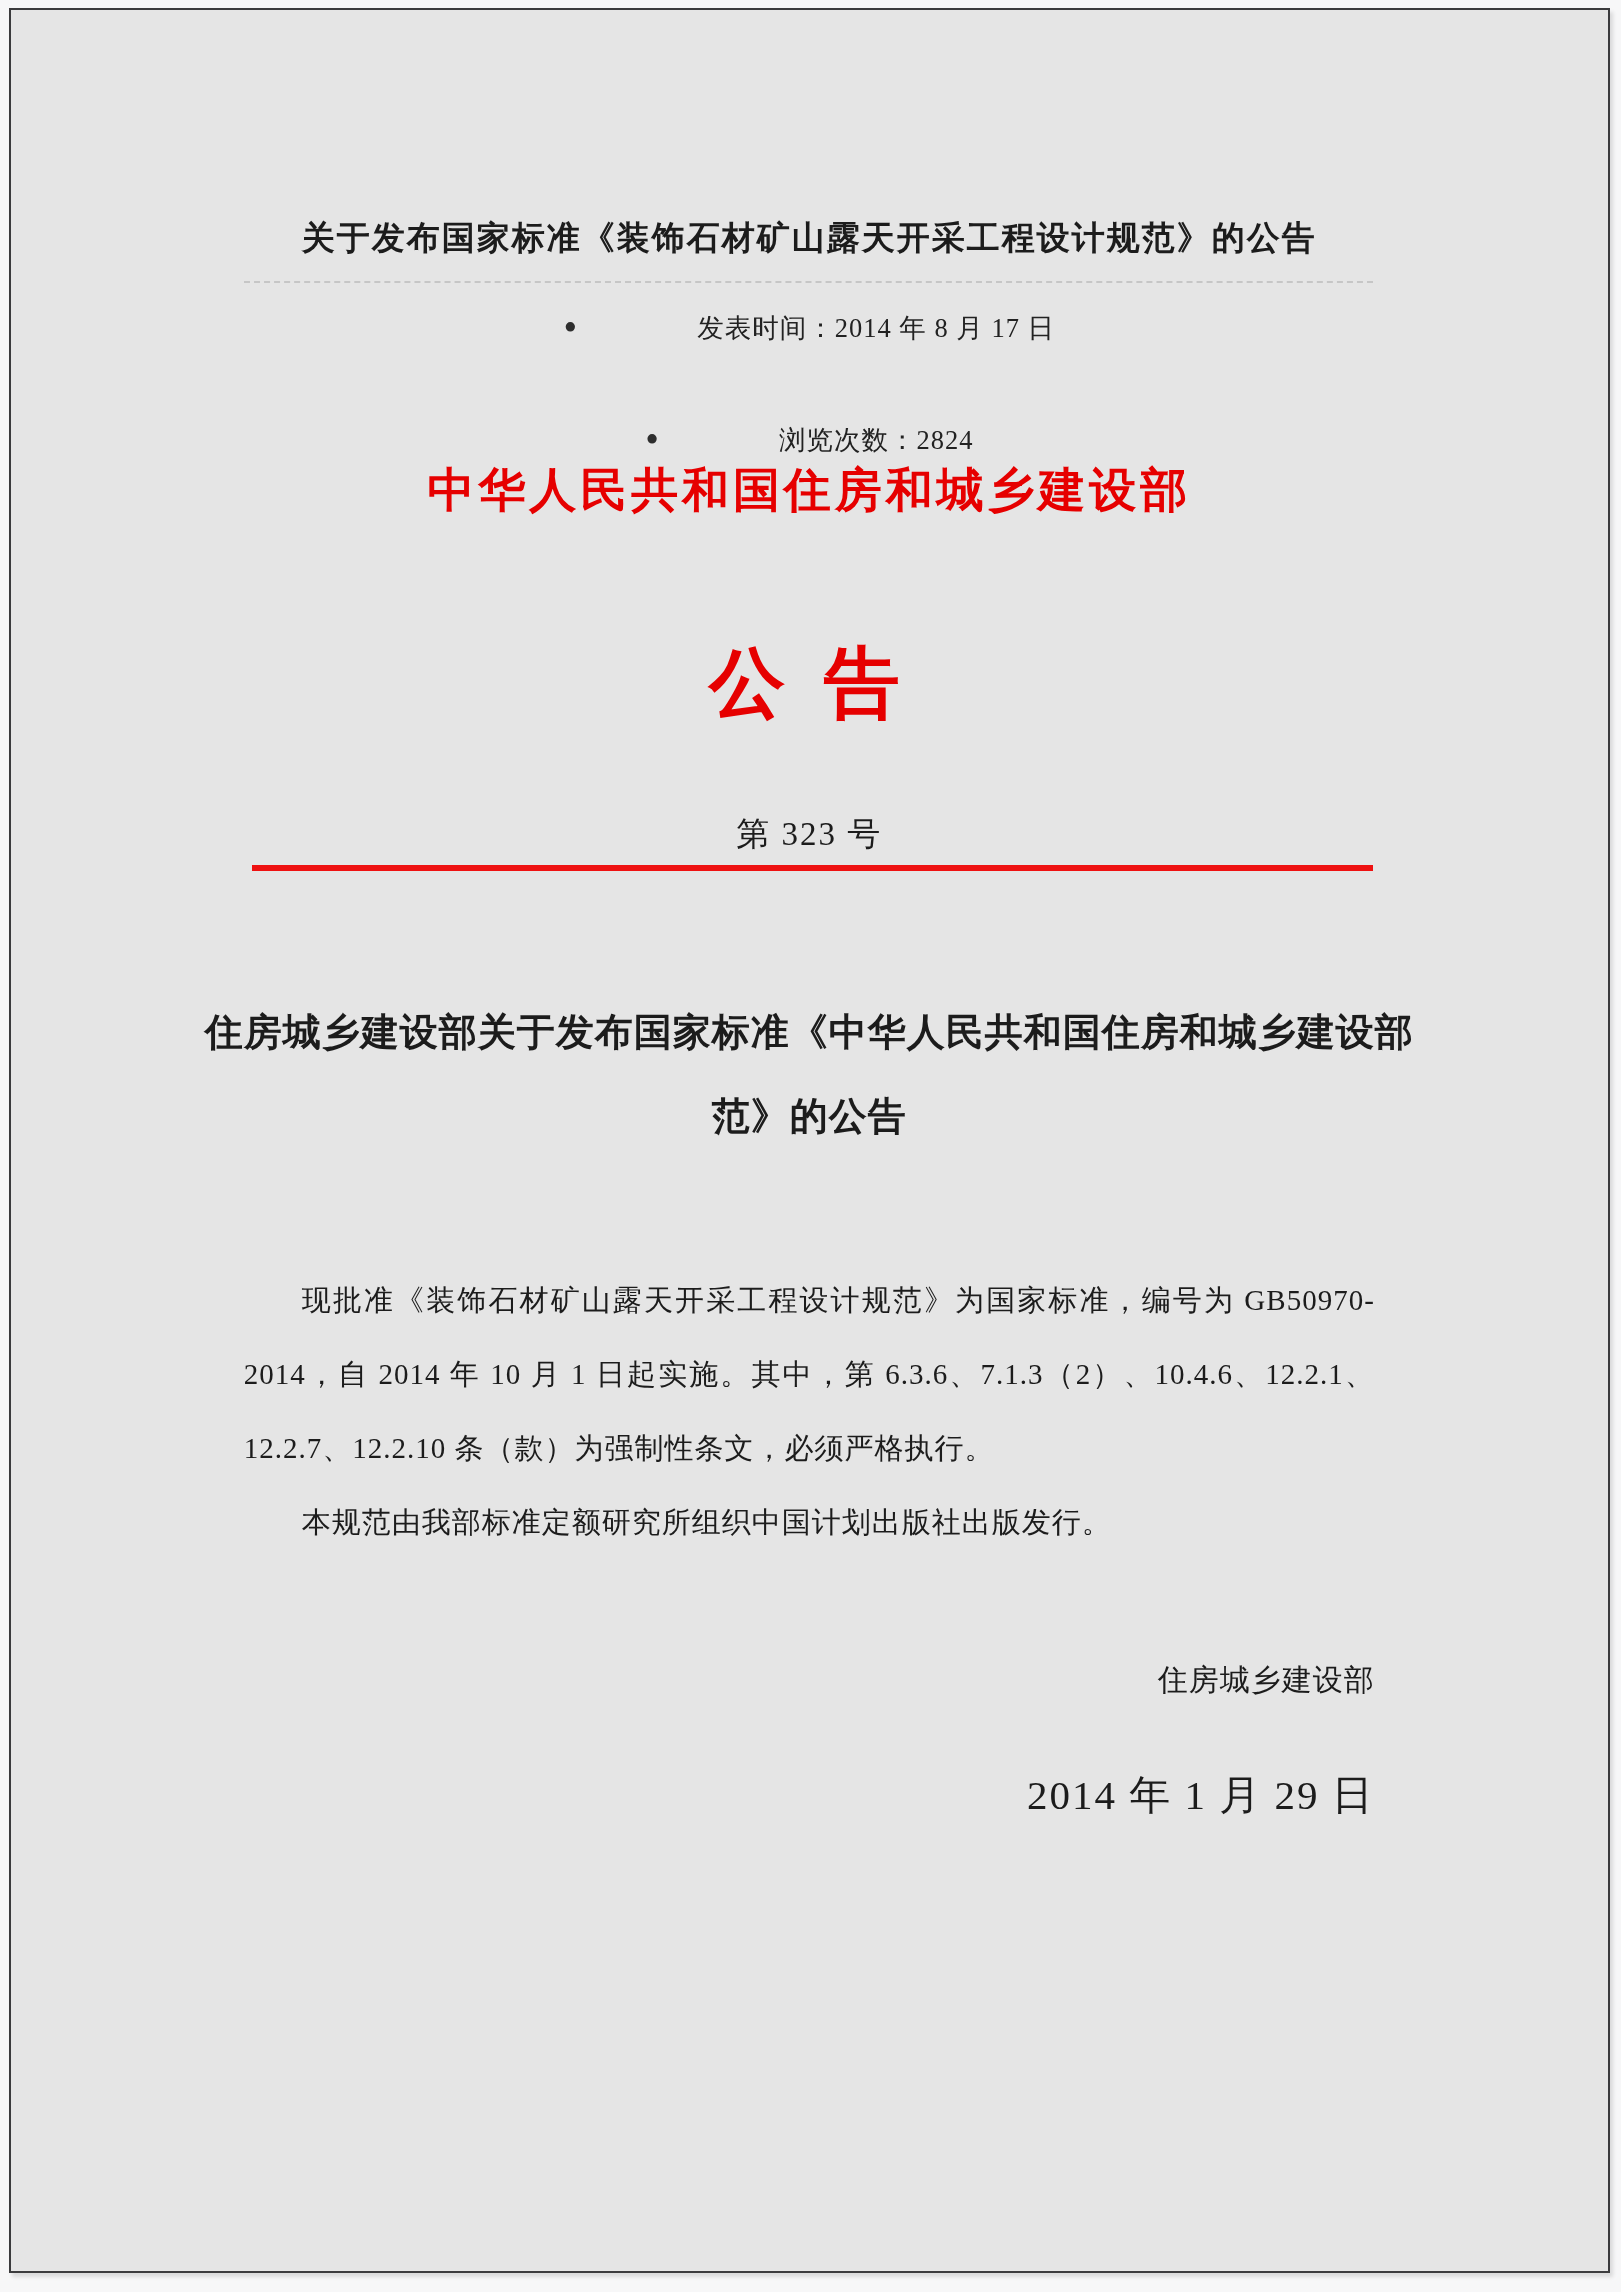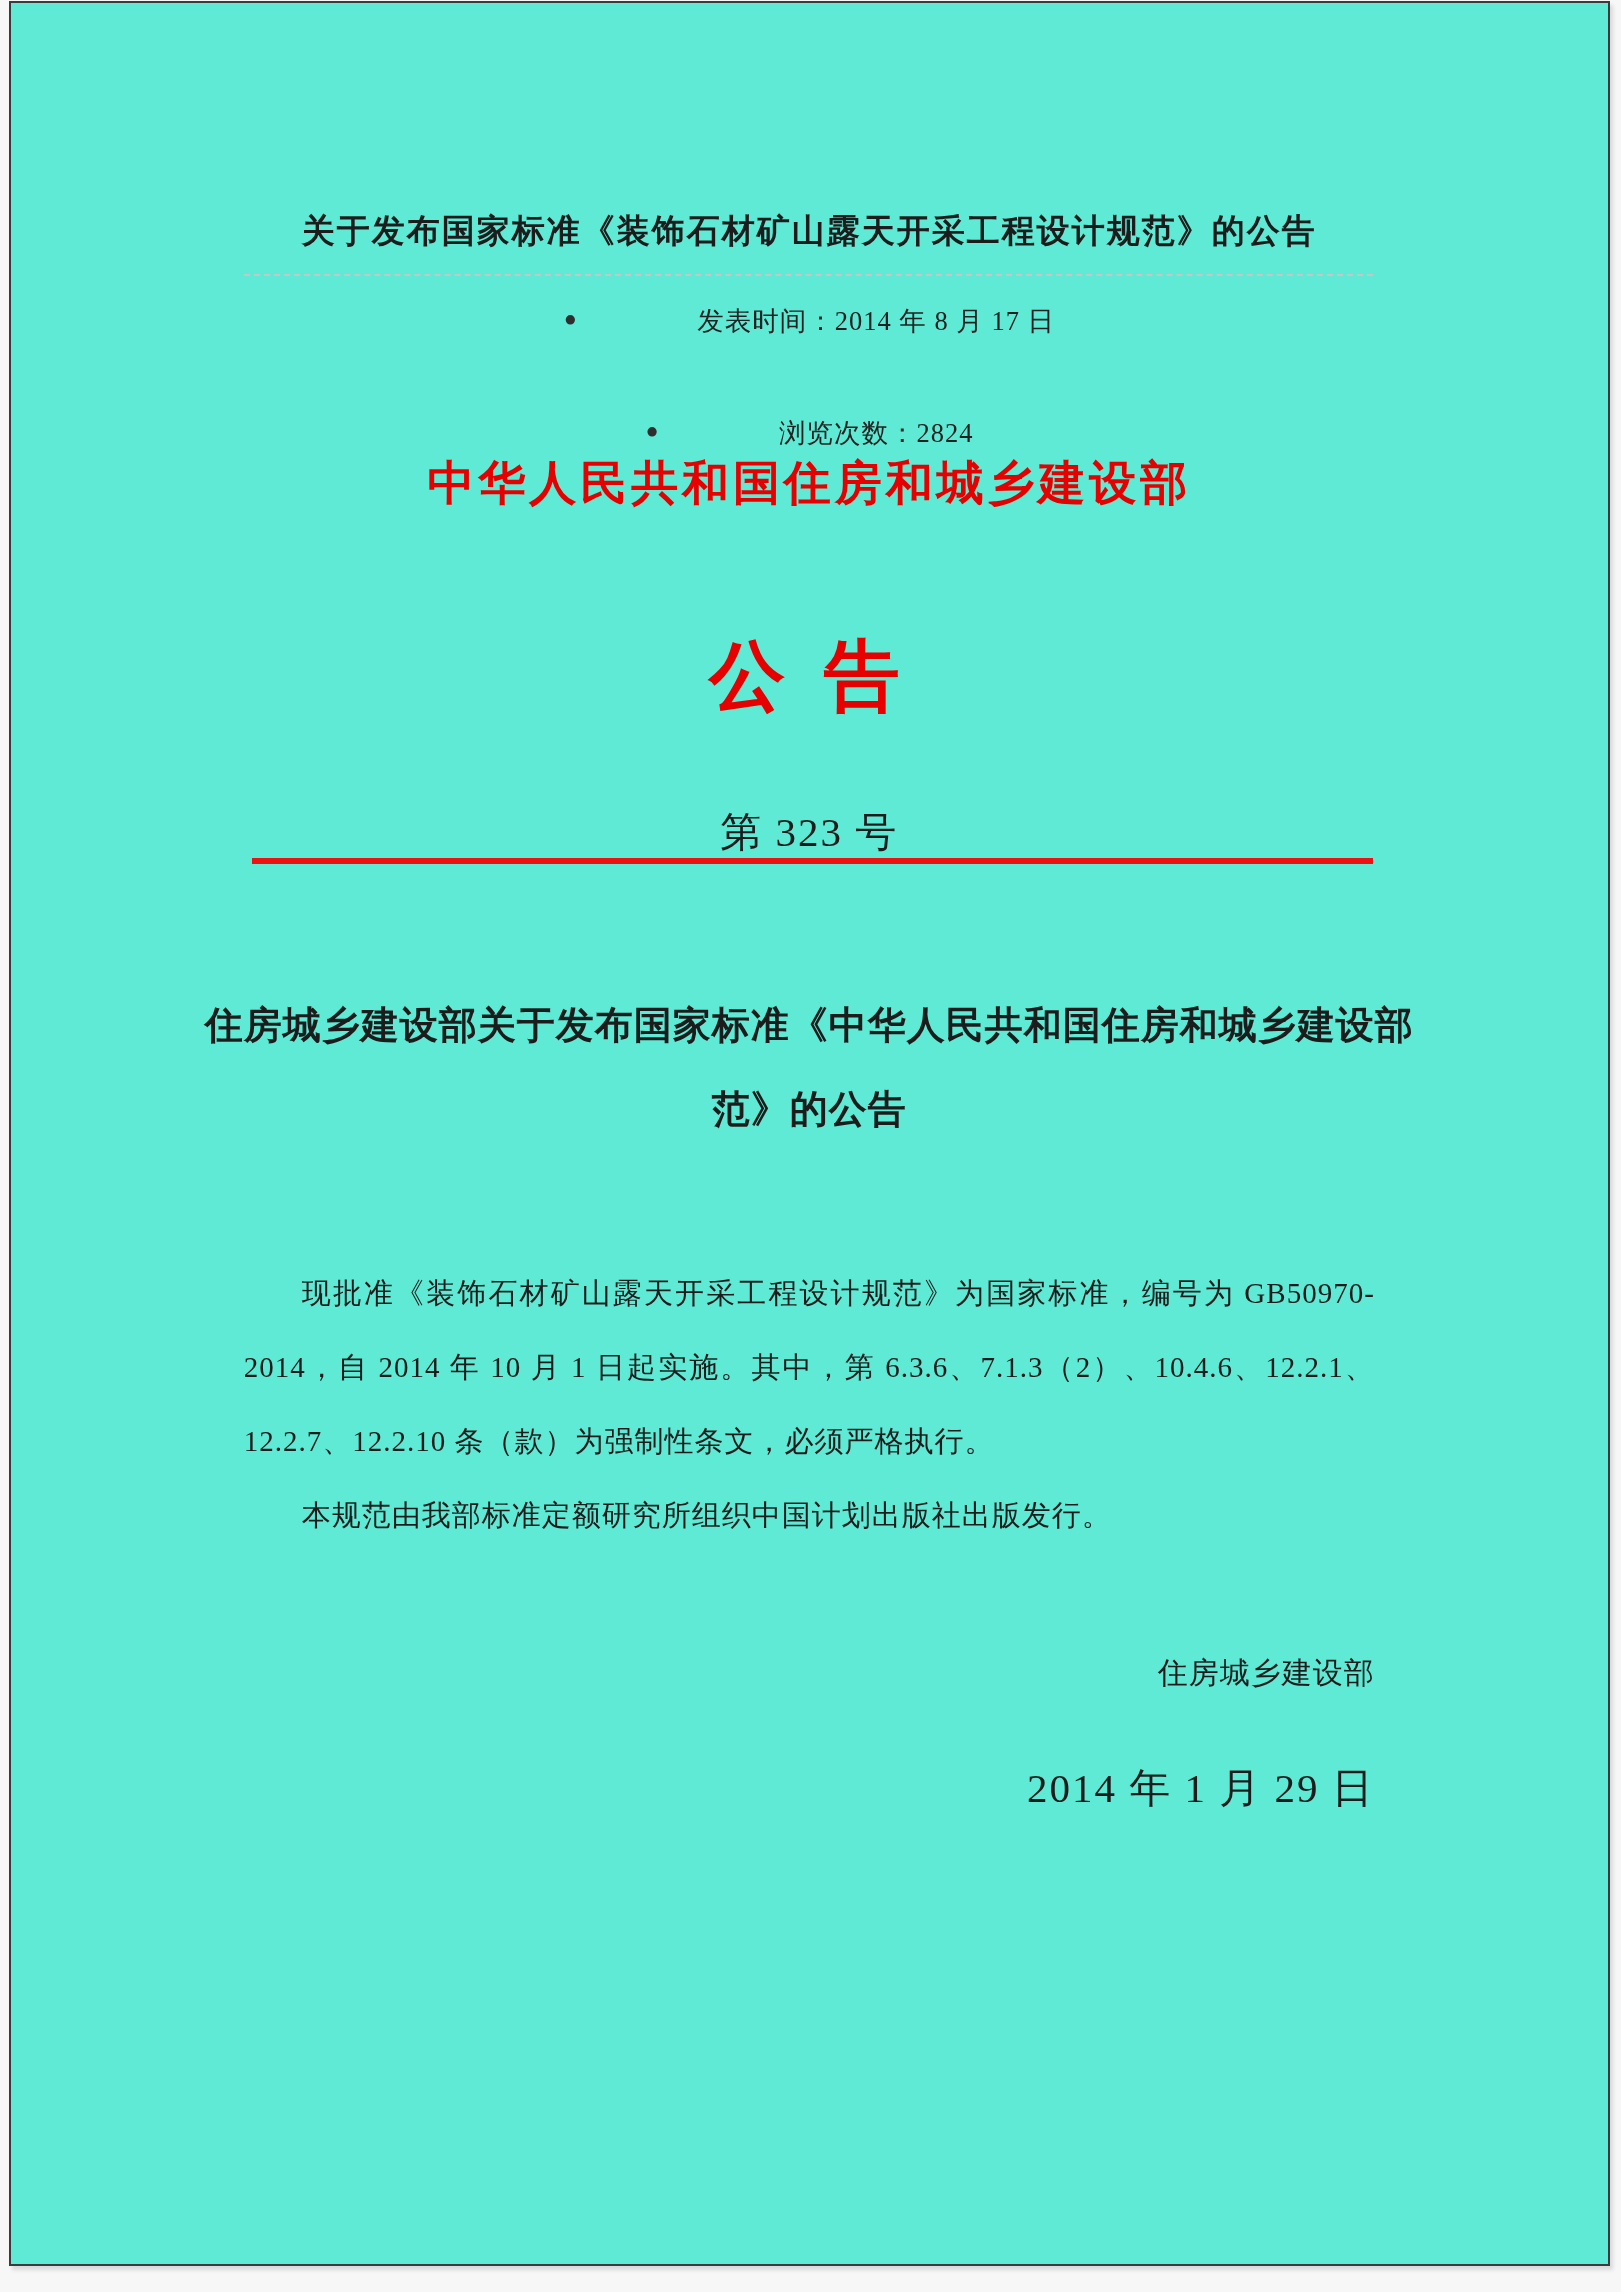--- a/index.html
+++ b/index.html
@@ -5,23 +5,23 @@
   * { margin: 0; padding: 0; box-sizing: border-box; }
   html, body { width: 1621px; height: 2293px; }
   body {
     background: #f7f7f8;
     font-family: "Liberation Serif", "DejaVu Serif", serif;
     color: #1c1c1c;
     position: relative;
   }
   .page {
     position: absolute;
-    left: 8.8px; top: 1px;
+    left: 8.8px; top: 8px;
     width: 1601px; height: 2265px;
-    background: #5eead4;
+    background: #e5e5e5;
     border: 2.9px solid #3b3b3d;
     box-shadow: 2.9px 3.9px 3.9px rgba(0,0,0,0.12);
   }
   .page > * { position: absolute; }
 
   .doc-title {
     top: 206px; left: 0; width: 100%;
     text-align: center;
     font-size: 33px; font-weight: bold;
     letter-spacing: 2px;
@@ -57,21 +57,21 @@
     top: 623px; left: 0; width: 100%;
     text-align: center;
     font-size: 76px; font-weight: bold;
     letter-spacing: 9.8px;
     color: #e60000;
     white-space: nowrap;
   }
   .doc-number {
     top: 802px; left: 0; width: 100%;
     text-align: center;
-    font-size: 41px;
+    font-size: 33px;
     letter-spacing: 2px;
   }
   .red-divider {
     top: 855px; left: 241px; width: 1121px; height: 5.9px;
     background: #ee1111;
   }
   .subtitle {
     top: 980px; left: 0; width: 100%;
     text-align: center;
     font-size: 38px; font-weight: bold;

